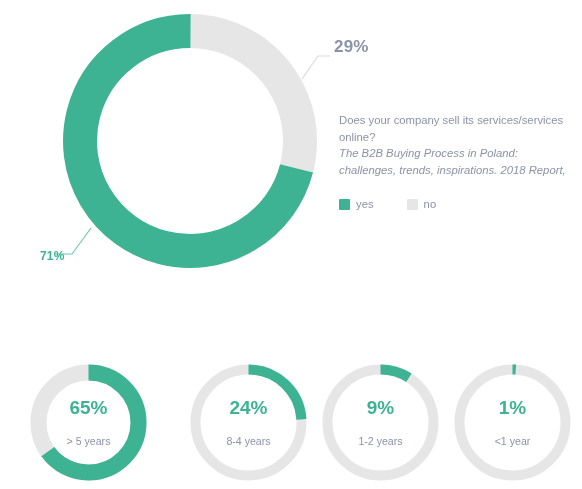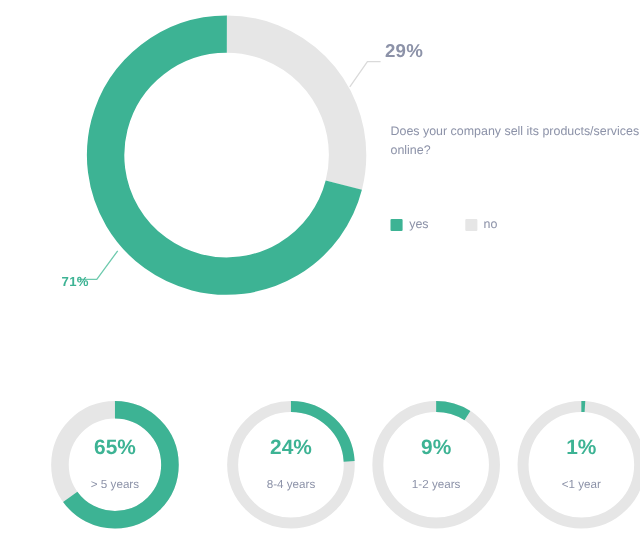--- a/index.html
+++ b/index.html
@@ -3,21 +3,21 @@
 <meta charset="utf-8">
 <style>
   html,body{margin:0;padding:0;}
   body{
     width:582px;height:489px;
     background:#ffffff;
     font-family:"Liberation Sans","DejaVu Sans",sans-serif;
     position:relative;overflow:hidden;
     -webkit-font-smoothing:antialiased;
   }
-  .stage{position:absolute;left:16px;top:0;width:481px;height:489px;}
+  .stage{position:absolute;left:0;top:0;width:481px;height:489px;}
 
   
   #main-donut-svg{position:absolute;left:55px;top:6px;width:270px;height:270px;}
 
   
   .callout{position:absolute;font-weight:bold;letter-spacing:.2px;}
   #callout-29{left:334px;top:37px;font-size:17px;color:#8C92A8;}
   #callout-71{left:40px;top:249px;font-size:12px;color:#3DB394;}
   #leader-lines{position:absolute;left:0;top:0;width:582px;height:300px;}
 
@@ -62,21 +62,22 @@
 
   <svg id="leader-lines" viewBox="0 0 582 300">
     <polyline points="302,79 318,56 330,56" fill="none" stroke="#DADADA" stroke-width="1.2"></polyline>
     <polyline points="91,228 72,254 55,254" fill="none" stroke="#6FCAAE" stroke-width="1.2"></polyline>
   </svg>
 
   <div class="callout" id="callout-29">29%</div>
   <div class="callout" id="callout-71">71%</div>
 
   <div class="sidetext">
-    <span class="q">Does your company sell its products/services online?</span>
+    <span class="q">Does your company sell its services/services online?</span>
+    <span class="src">The B2B Buying Process in Poland: challenges, trends, inspirations. 2018 Report,</span>
   </div>
 
   <div class="legend">
     <div class="item">
       <span class="sw" style="background: rgb(61, 179, 148);"></span>
       <span class="lbl">yes</span>
     </div>
     <div class="item">
       <span class="sw" style="background: rgb(230, 230, 230);"></span>
       <span class="lbl">no</span>

